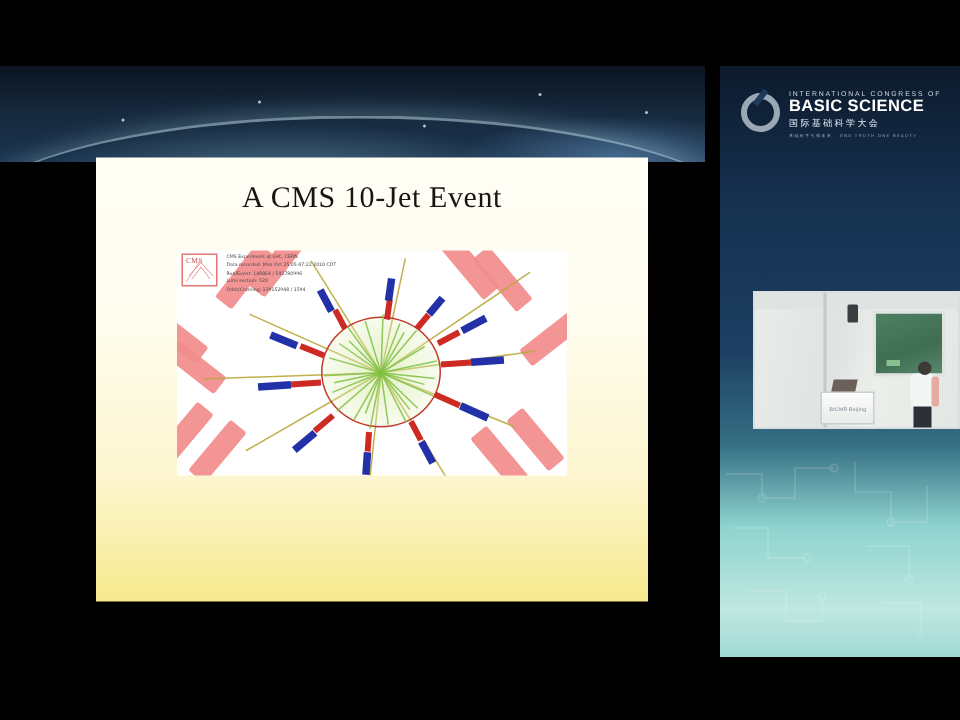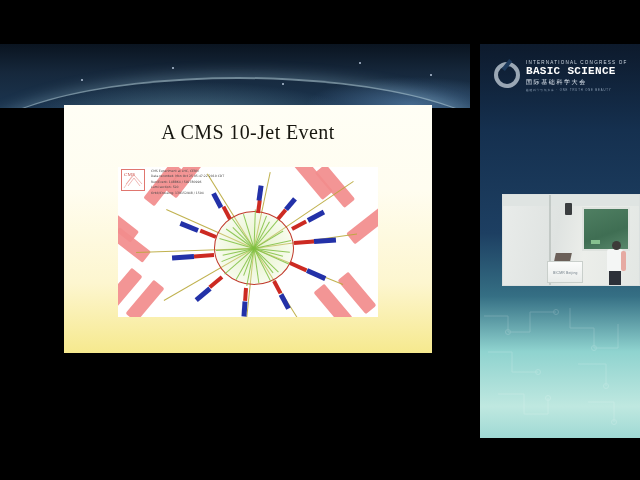--- a/index.html
+++ b/index.html
@@ -32,21 +32,21 @@
   #horizon-arc {
     position:absolute; left:-6%; top:52%; width:112%; height:150px;
     border-radius:50%;
     border-top:2px solid rgba(186,214,222,.55);
     box-shadow:0 -3px 14px rgba(160,200,215,.30);
   }
   .star { position:absolute; width:2px; height:2px; border-radius:50%; background:rgba(220,235,255,.8); }
 
   
   #slide {
-    position:absolute; left:64px; top:61px; width:368px; height:248px;
+    position:absolute; left:64px; top:61px; width:368px; height:296px;
     background:linear-gradient(180deg,#fffef5 0%, #fffdf0 34%, #fdf6cf 72%, #f6e98e 100%);
     overflow:hidden;
   }
   #slide-title {
     position:absolute; left:0; top:16px; width:100%;
     text-align:center;
     font-family:"Liberation Serif", "DejaVu Serif", serif;
     font-size:20px; color:#17160f; letter-spacing:.4px;
   }
 
@@ -101,21 +101,21 @@
   #logo-mark {
     position:absolute; left:0; top:2px; width:26px; height:26px; border-radius:50%;
     border:4px solid #9aa7b4;
   }
   #logo-mark::after {
     content:""; position:absolute; left:50%; top:-7px; width:4px; height:12px;
     background:#1d3a5c; transform:translateX(-50%) rotate(38deg);
   }
   #logo-text { position:absolute; left:32px; top:0; width:102px; }
   .lg-sup { font-size:4.6px; letter-spacing:1.2px; color:#cfd8e2; }
-  .lg-main { font-size:11px; font-weight:bold; letter-spacing:.3px; color:#ffffff; line-height:1.1;font-family:Liberation Mono, monospace; }
+  .lg-main { font-size:11px; font-weight:bold; letter-spacing:.3px; color:#ffffff; line-height:1.1; }
   .lg-cn { font-size:6px; letter-spacing:1.6px; color:#e4ecf4; margin-top:1px; }
   .lg-sub { font-size:2.7px; letter-spacing:.9px; color:#93a6bb; margin-top:1px; }
 
   
   #webcam {
     position:absolute; left:24px; top:150px; width:138px; height:92px;
     background:#cfd6d4; overflow:hidden; border:1px solid rgba(255,255,255,.25);
   }
   .wall { position:absolute; background:#e7eae6; }
   #wall-main   { left:0; top:0; width:100%; height:100%;

